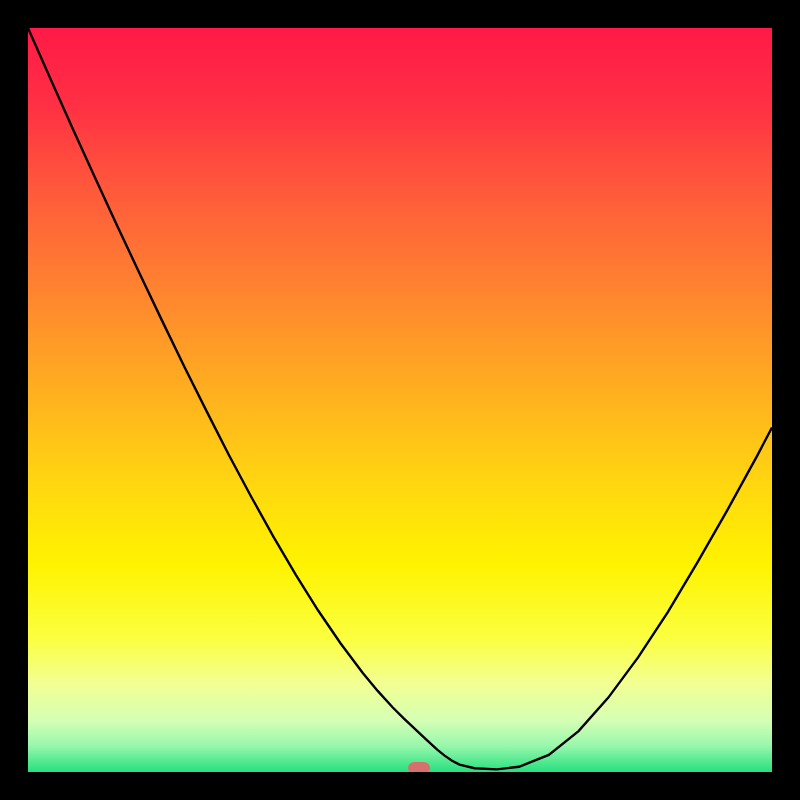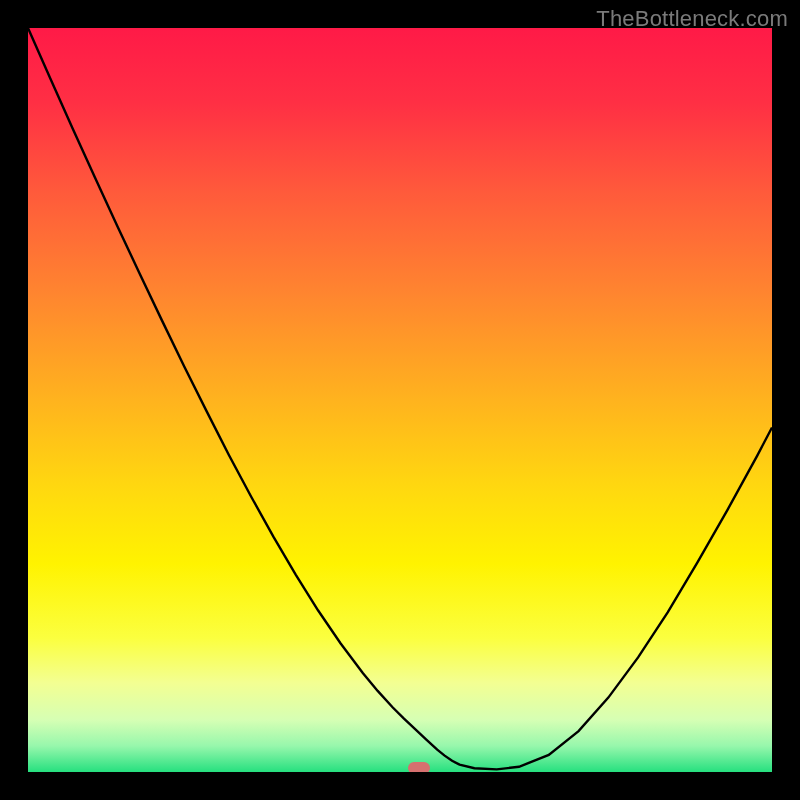--- a/index.html
+++ b/index.html
@@ -81,14 +81,13 @@
       <rect x="0" y="0" width="744" height="744" fill="url(#bg-grad)"></rect>
     </svg>
 
     <svg class="curve-svg" viewBox="0 0 744 744" preserveAspectRatio="none">
       <path id="curve-path" d="M0.00 0.00 L22.32 50.59 L44.64 100.44 L66.96 149.54 L89.28 197.90 L111.60 245.52 L133.92 292.39 L156.24 338.52 L178.56 383.16 L200.88 427.06 L223.20 468.72 L245.52 508.90 L267.84 546.84 L290.16 582.55 L312.48 615.29 L334.80 645.05 L349.68 662.90 L364.56 679.27 L375.72 690.43 L386.88 700.85 L398.04 711.26 L409.20 721.68 L416.64 727.63 L424.08 732.84 L431.52 736.56 L446.40 740.28 L468.72 741.40 L491.04 738.79 L520.80 726.89 L550.56 703.08 L580.32 669.60 L610.08 629.42 L639.84 584.04 L669.60 534.19 L699.36 482.11 L729.12 427.80 L744.00 399.53" fill="none" stroke="#000000" stroke-width="2.4"></path>
     </svg>
 
     <div id="marker" class="marker" style="left: 390.6px; top: 740.28px; background: rgb(214, 112, 111);"></div>
   </div>
 
-  <div class="watermark">TheBottleneck.com</div>
 </div>
 
 </body></html>

